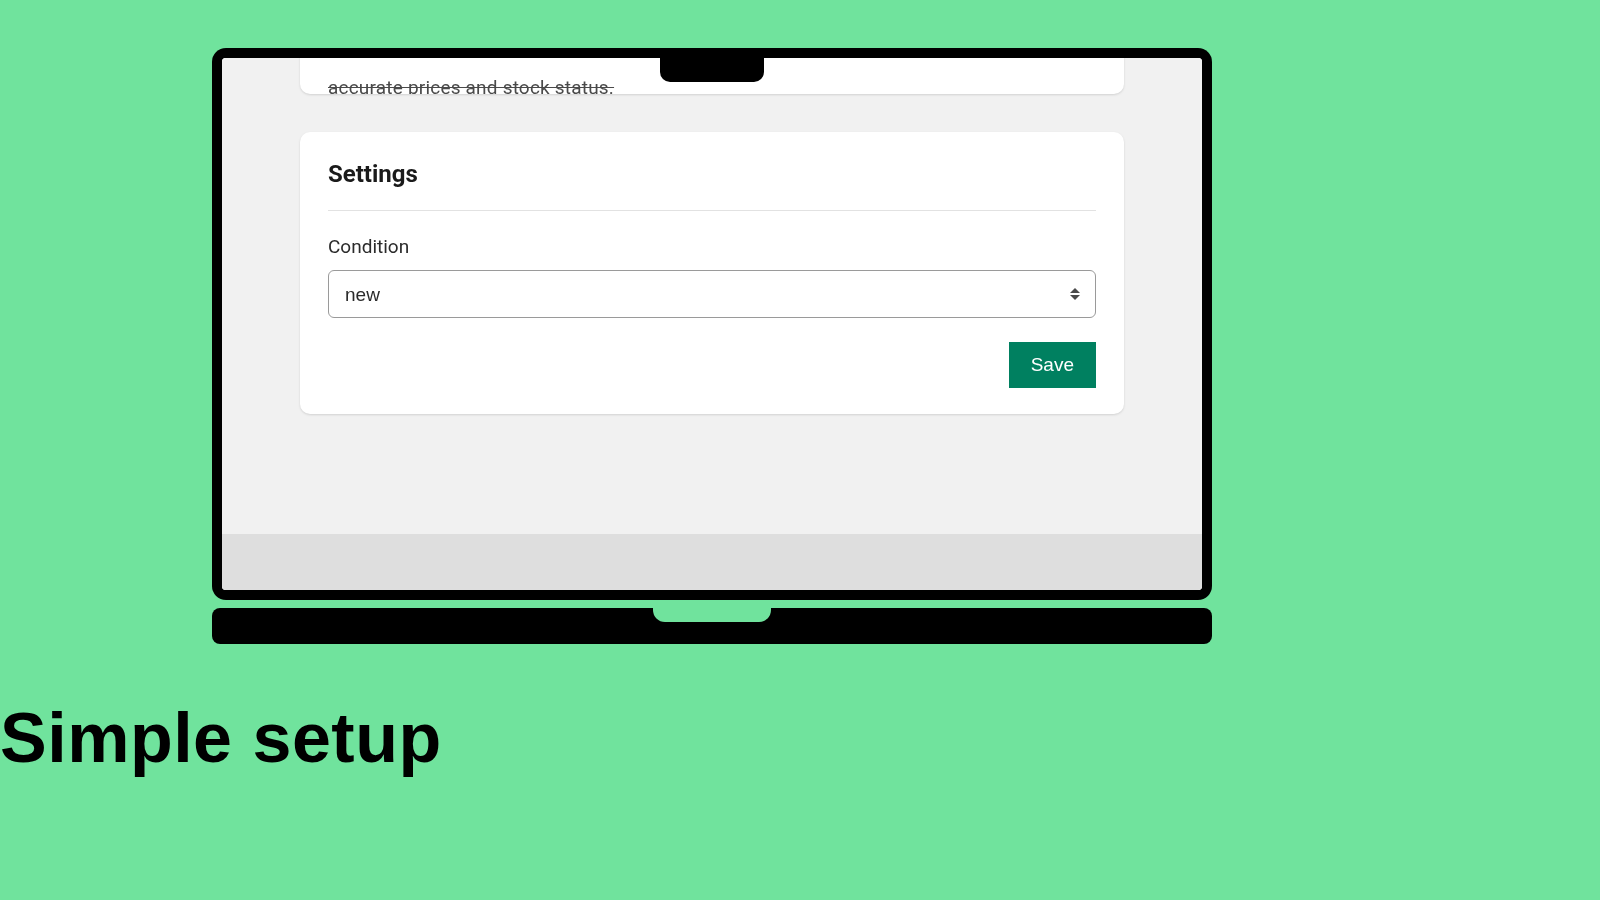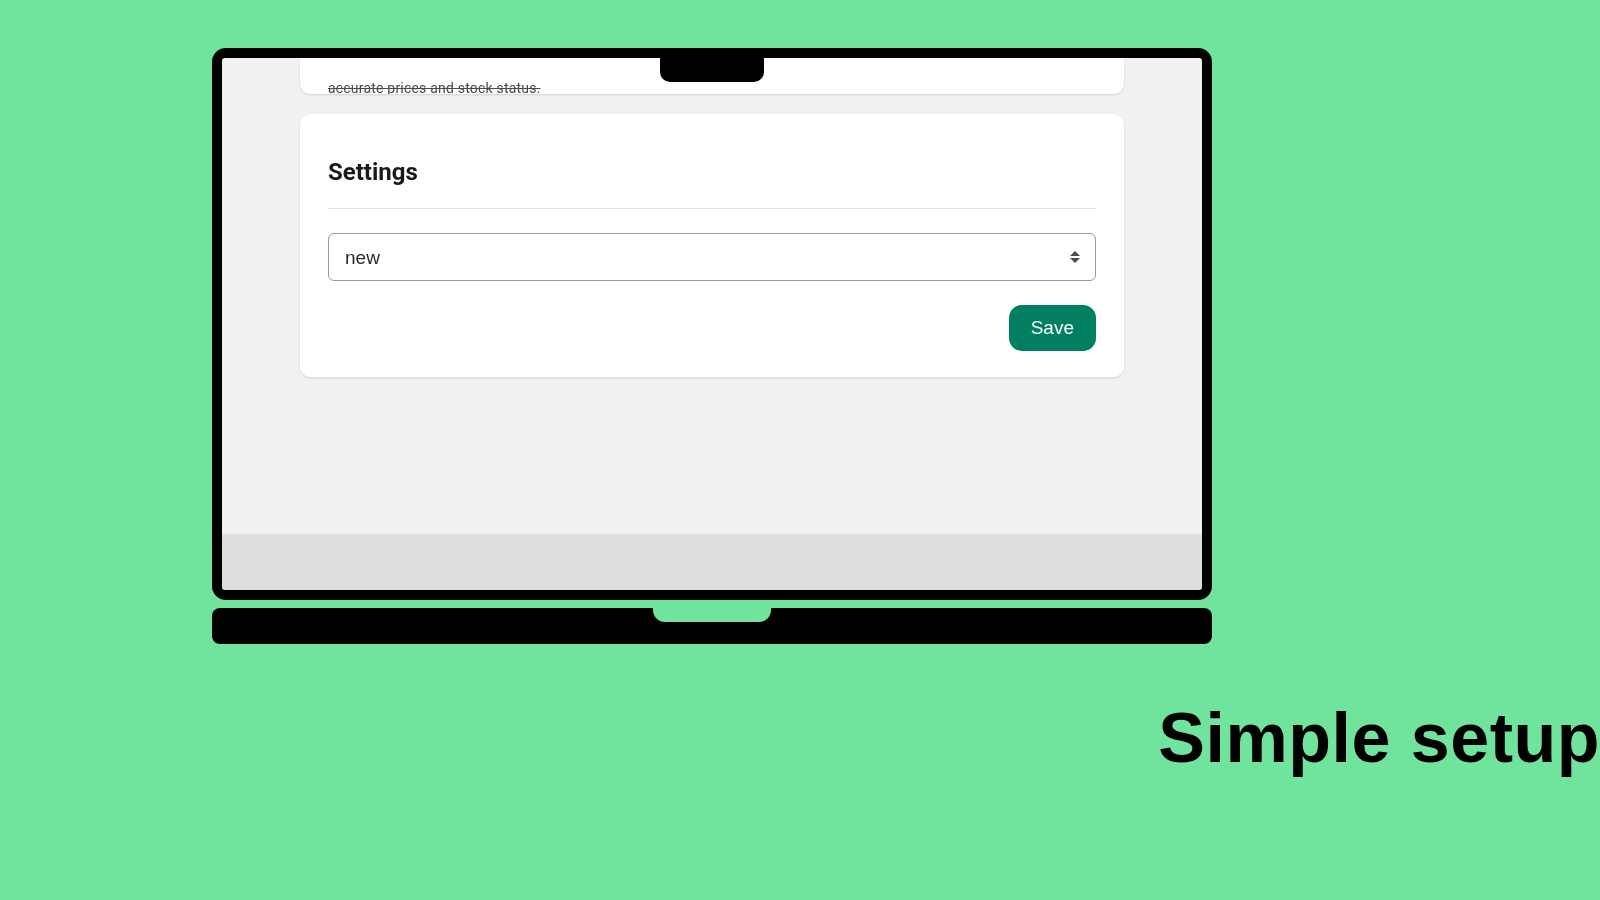--- a/index.html
+++ b/index.html
@@ -82,35 +82,35 @@
     top: -50px;
     height: 86px;
     overflow: hidden;
   }
   .card-top-inner {
     position: relative;
     top: 42px;
   }
   .truncated-text {
     color: #4a4a4a;
-    font-size: 14px;
+    font-size: 19px;
     line-height: 1.0;
     text-decoration: line-through;
     text-decoration-color: #4a4a4a;
     letter-spacing: 0.2px;
     white-space: nowrap;
     text-align: right;
   }
 
   .card-settings {
     position: absolute;
     left: 50%;
     transform: translateX(-50%);
-    top: 56px;
-    padding: 44px 28px 26px 28px;
+    top: 74px;
+    padding: 28px 28px 26px 28px;
   }
   .settings-title {
     font-size: 24px;
     font-weight: 700;
     color: #1a1a1a;
     margin-bottom: 22px;
   }
   .settings-desc {
     font-size: 19px;
     color: #3d3d3d;
@@ -167,21 +167,21 @@
   .caret-down { border-top: 5px solid #4a4a4a; }
 
   .actions {
     display: flex;
     justify-content: flex-end;
   }
   .save-btn {
     background: #008060;
     color: #fff;
     border: none;
-    border-radius: 13px;
+    border-radius: 0;
     font-size: 19px;
     font-weight: 500;
     padding: 12px 22px;
     cursor: pointer;
   }
 
   
   .base {
     margin-top: 8px;
     width: 1000px;
@@ -200,21 +200,21 @@
     background: #70e39d;
     border-radius: 0 0 12px 12px;
   }
 
   
   .caption {
     position: absolute;
     top: 698px;
     left: 0;
     width: 100%;
-    text-align: right;
+    text-align: left;
     font-family: Impact, "Arial Black", sans-serif;
     font-weight: 900;
     font-size: 70px;
     letter-spacing: 0.5px;
     color: #000;
   }
   .caption-text {
     font-family: "Arial Black", Impact, sans-serif;
     font-stretch: condensed;
   }
@@ -231,20 +231,21 @@
 
           <div class="card card-top">
             <div class="card-top-inner">
               <span class="truncated-text">accurate prices and stock status.</span>
             </div>
           </div>
 
           <div class="card card-settings">
             <h2 class="settings-title">Settings</h2>
             <div class="divider"></div>
+            <div class="field-label">Condition</div>
             <div class="select-wrap">
               <select class="select">
                 <option>new</option>
               </select>
               <span class="select-caret">
                 <span class="caret-up"></span>
                 <span class="caret-down"></span>
               </span>
             </div>
             <div class="actions">

